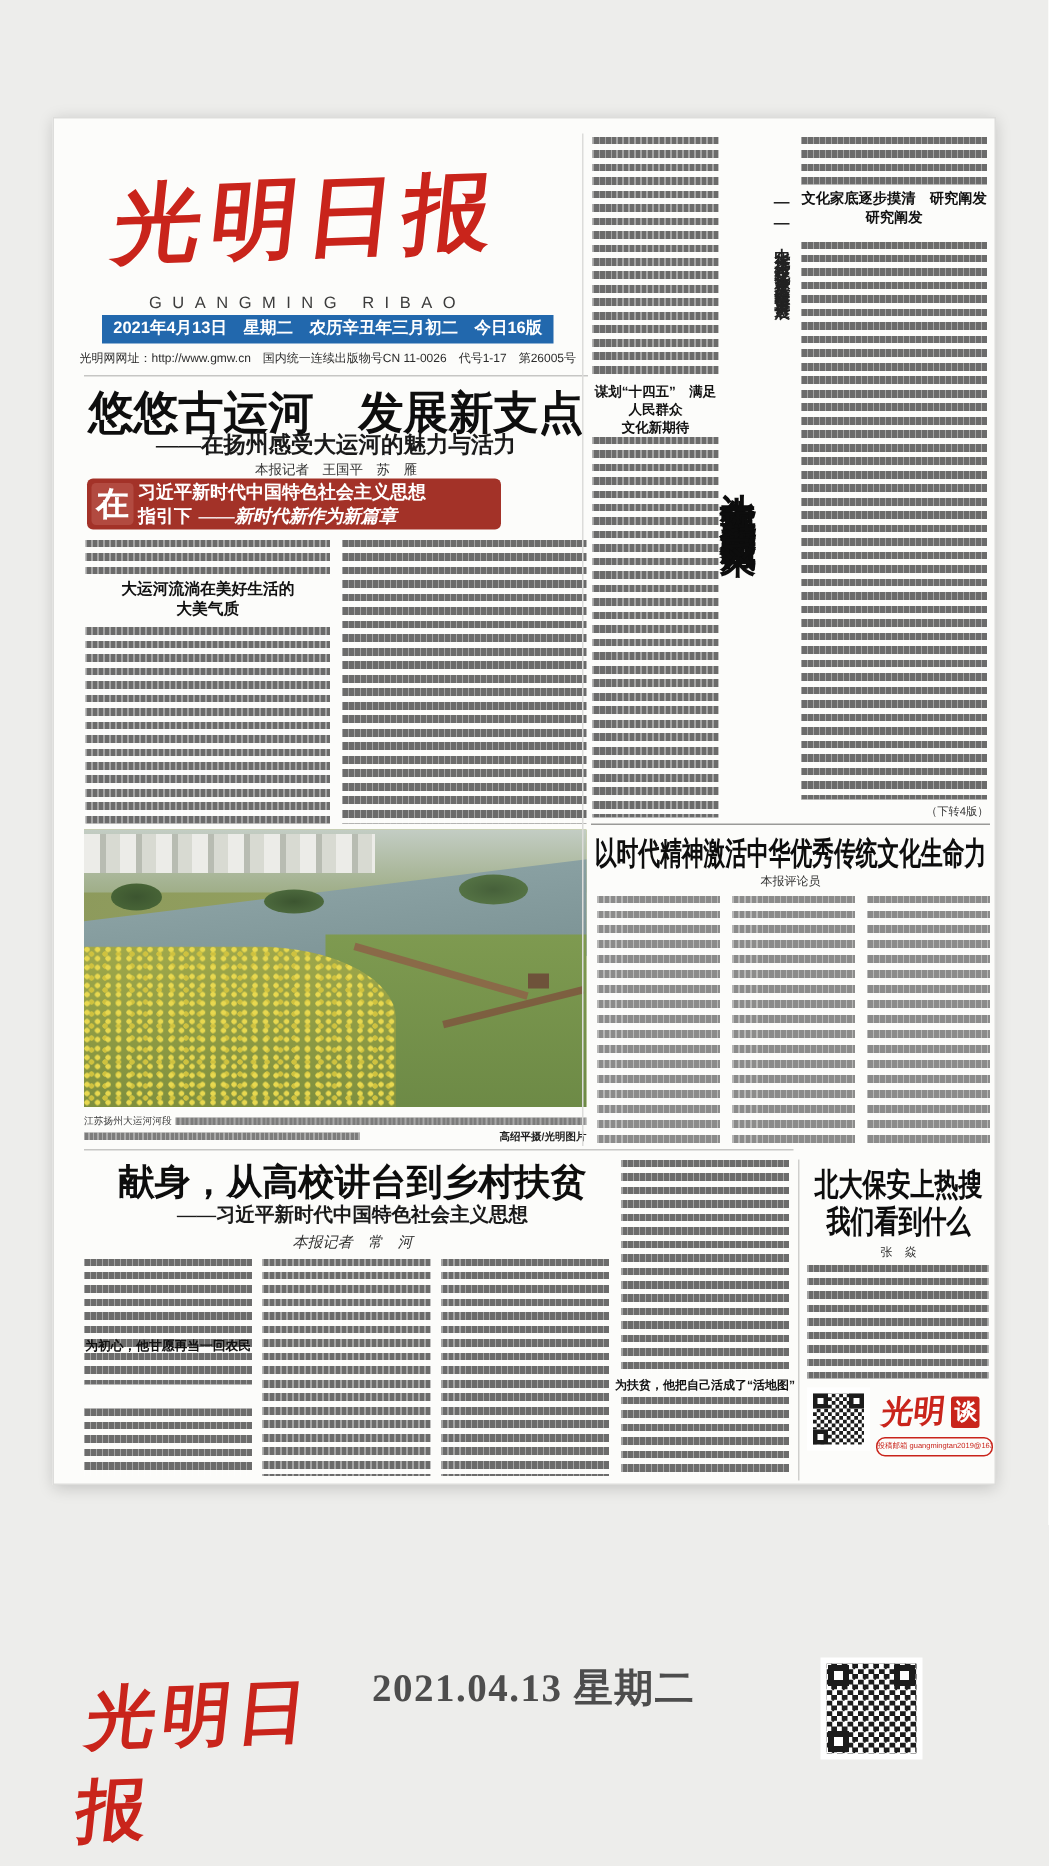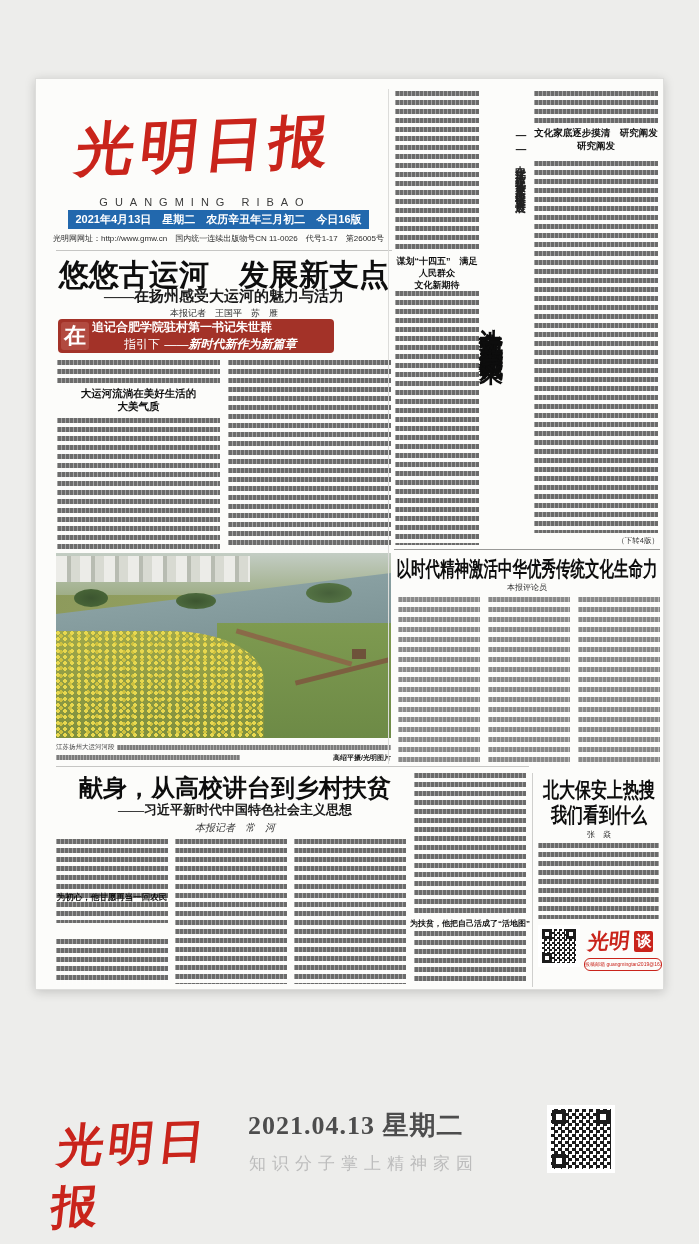--- a/index.html
+++ b/index.html
@@ -52,23 +52,23 @@
     <div class="abs ctr" style="left:15px;top:154px;width:335px;font-size:8px;color:#2b2b2b;white-space:nowrap;">光明网网址：http://www.gmw.cn　国内统一连续出版物号CN 11-0026　代号1-17　第26005号</div>
     <div class="abs rule" style="left:20px;top:171px;width:336px;height:1px;"></div>
 
     <div class="abs ctr serif" style="left:18px;top:208px;width:340px;font-size:15px;font-weight:bold;color:#1a1a1a;">——在扬州感受大运河的魅力与活力</div>
     <div class="abs ctr" style="left:16px;top:176px;width:344px;font-size:30px;font-weight:bold;color:#0e0e0e;white-space:nowrap;">悠悠古运河　发展新支点</div>
     <div class="abs ctr" style="left:18px;top:228px;width:340px;font-size:9px;color:#333;">本报记者　王国平　苏　雁</div>
 
     <div class="abs banner" style="left:22px;top:240px;width:276px;height:34px;">
       <div class="zai">在</div>
       <div class="bl">
-        <div style="font-size:12px;font-weight:bold;white-space:nowrap;">追记合肥学院驻村第一书记朱世群</div>
+        <div style="font-size:12px;font-weight:bold;white-space:nowrap;">习近平新时代中国特色社会主义思想</div>
         <div style="white-space:nowrap;">
-          <span style="font-size:12px;font-weight:normal;margin-left:32px;">指引下</span>
+          <span style="font-size:12px;font-weight:bold;">指引下</span>
           <span class="serif" style="font-size:12px;font-style:italic;font-weight:bold;">——新时代新作为新篇章</span>
         </div>
       </div>
     </div>
 
     <div class="abs tl" style="left:21px;top:281px;width:163px;height:25px;"></div>
     <div class="abs ctr" style="left:21px;top:308px;width:163px;font-size:10.5px;font-weight:bold;line-height:13px;color:#111;">
       <span>大运河流淌在美好生活的</span><br>
       <span>大美气质</span>
     </div>
@@ -158,21 +158,20 @@
     <div class="abs" style="left:552px;top:848px;width:72px;height:26px;white-space:nowrap;">
       <span class="brand" style="display:inline-block;font-size:21px;">光明</span>
       <span style="display:inline-block;background:#c9241b;color:#fff;font-weight:bold;font-size:15px;padding:1px 2px;border-radius:2px;vertical-align:2px;">谈</span>
     </div>
     <div class="abs ctr" style="left:548px;top:879px;width:76px;height:11px;border:1px solid #c9241b;border-radius:6px;font-size:5px;line-height:11px;color:#c9241b;overflow:hidden;white-space:nowrap;">投稿邮箱 guangmingtan2019@163.com</div>
 
   </div>
 
   <div class="abs brand" style="left:55px;top:1112px;width:195px;font-size:46px;letter-spacing:4px;">光明日报</div>
   <div class="abs serif" style="left:248px;top:1108px;width:300px;font-size:26px;font-weight:bold;color:#4d4d4d;letter-spacing:1px;white-space:nowrap;">2021.04.13 星期二</div>
-  <div class="abs" style="left:249px;top:1152px;width:300px;font-size:17px;color:#bcbcbc;letter-spacing:6px;white-space:nowrap;">知识分子掌上精神家园</div>
   <div class="abs qr" style="left:547px;top:1105px;width:68px;height:68px;">
     <div class="qrmod" style="background-size:7px 7px;"></div>
     <div class="fp" style="left:5px;top:5px;width:6px;height:6px;border-width:4px;"></div>
     <div class="fp" style="right:5px;top:5px;width:6px;height:6px;border-width:4px;"></div>
     <div class="fp" style="left:5px;bottom:5px;width:6px;height:6px;border-width:4px;"></div>
   </div>
 
 </div>
 
 </body></html>

